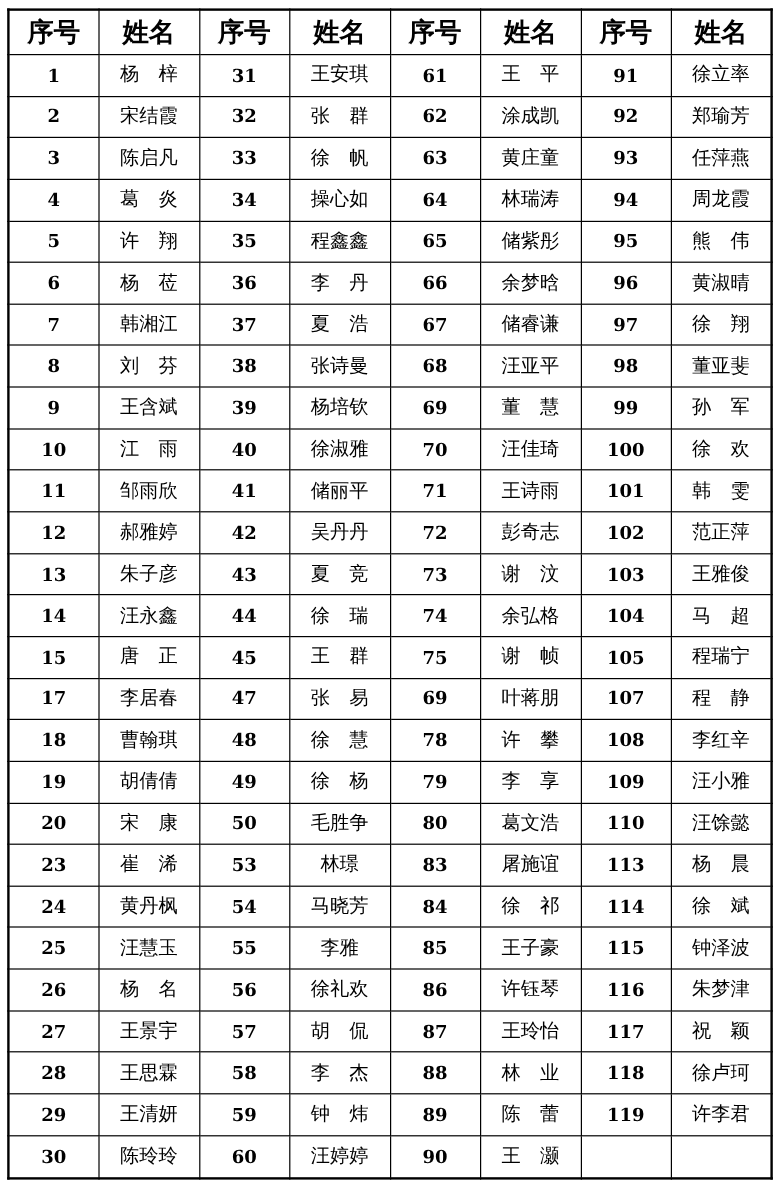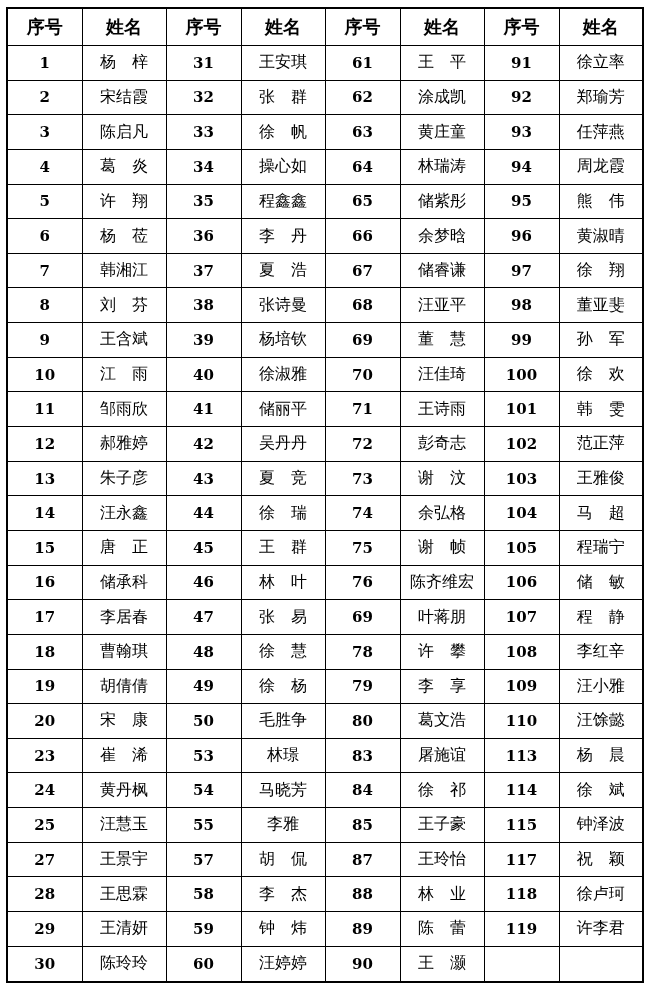--- a/index.html
+++ b/index.html
@@ -26,21 +26,21 @@
   .roster th, .roster td {
     border: 1px solid #000000;
     text-align: center;
     vertical-align: middle;
     padding: 0;
     overflow: hidden;
     white-space: nowrap;
   }
   .roster th {
     font-weight: bold;
-    font-size: 18px;
+    font-size: 22px;
     height: 36px;
   }
   .roster td.no {
     font-weight: bold;
     font-size: 15px;
     font-family: "DejaVu Serif", "Liberation Serif", serif;
   }
   .roster td.name {
     font-weight: normal;
     font-size: 16px;
@@ -220,30 +220,20 @@
           <td class="no">15</td>
           <td class="name">唐　正</td>
           <td class="no">45</td>
           <td class="name">王　群</td>
           <td class="no">75</td>
           <td class="name">谢　帧</td>
           <td class="no">105</td>
           <td class="name">程瑞宁</td>
         </tr>
         <tr>
-          <td class="no">16</td>
-          <td class="name">储承科</td>
-          <td class="no">46</td>
-          <td class="name">林　叶</td>
-          <td class="no">76</td>
-          <td class="name">陈齐维宏</td>
-          <td class="no">106</td>
-          <td class="name">储　敏</td>
-        </tr>
-        <tr>
           <td class="no">17</td>
           <td class="name">李居春</td>
           <td class="no">47</td>
           <td class="name">张　易</td>
           <td class="no">69</td>
           <td class="name">叶蒋朋</td>
           <td class="no">107</td>
           <td class="name">程　静</td>
         </tr>
         <tr>
@@ -300,20 +290,30 @@
           <td class="no">25</td>
           <td class="name">汪慧玉</td>
           <td class="no">55</td>
           <td class="name">李雅</td>
           <td class="no">85</td>
           <td class="name">王子豪</td>
           <td class="no">115</td>
           <td class="name">钟泽波</td>
         </tr>
         <tr>
+          <td class="no">26</td>
+          <td class="name">杨　名</td>
+          <td class="no">56</td>
+          <td class="name">徐礼欢</td>
+          <td class="no">86</td>
+          <td class="name">许钰琴</td>
+          <td class="no">116</td>
+          <td class="name">朱梦津</td>
+        </tr>
+        <tr>
           <td class="no">27</td>
           <td class="name">王景宇</td>
           <td class="no">57</td>
           <td class="name">胡　侃</td>
           <td class="no">87</td>
           <td class="name">王玲怡</td>
           <td class="no">117</td>
           <td class="name">祝　颖</td>
         </tr>
         <tr>

